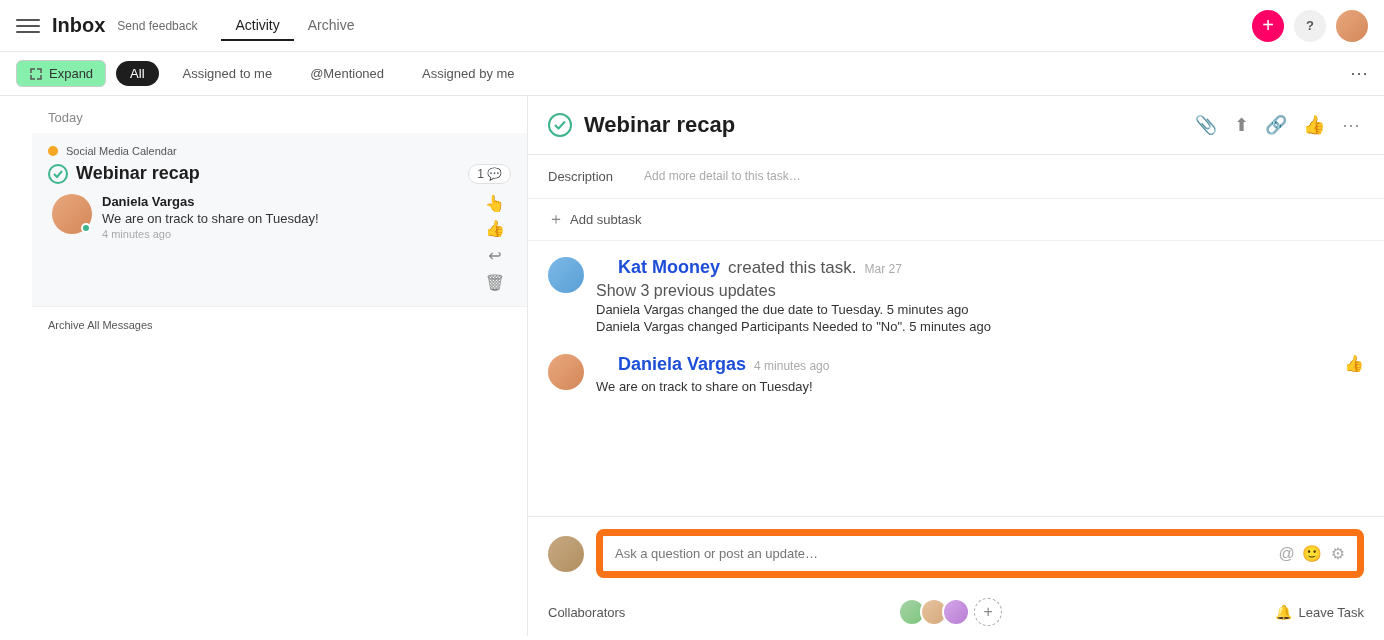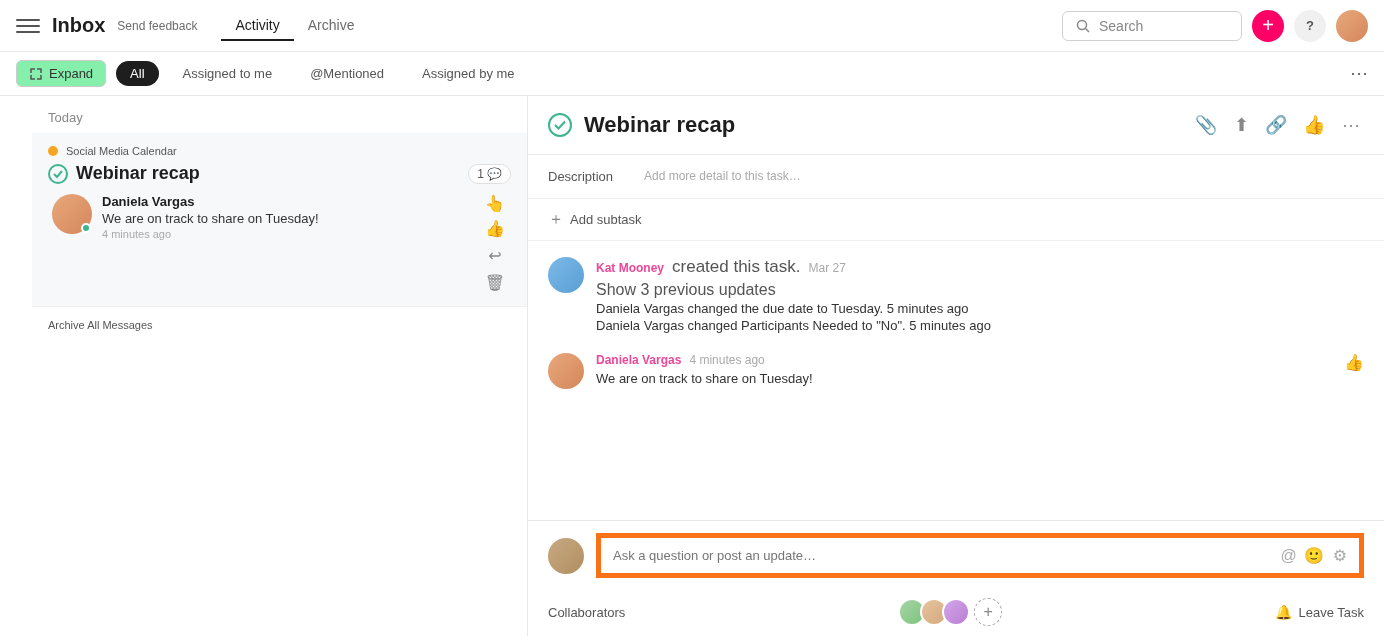--- a/index.html
+++ b/index.html
@@ -114,34 +114,34 @@
 
     .subtask-section { padding: 10px 20px; border-bottom: 1px solid #f0f0f0; }
     .add-subtask { display: flex; align-items: center; gap: 6px; font-size: 13px; color: #555; cursor: pointer; }
     .plus-icon { font-size: 16px; color: #888; }
 
     .activity-feed { flex: 1; overflow-y: auto; padding: 16px 20px; }
     .activity-item { display: flex; gap: 12px; margin-bottom: 20px; }
     .activity-avatar { width: 36px; height: 36px; border-radius: 50%; flex-shrink: 0; }
     .activity-body { flex: 1; }
     .activity-header { display: flex; align-items: baseline; gap: 8px; }
-    .activity-name { font-size: 12px; font-weight: 600; color: #ec4899; }
+    .activity-name { font-size: 18px; font-weight: 600; color: #1d4ed8; margin-left: 22px; }
     .activity-action { font-size: 17px; color: #555; }
     .activity-date { font-size: 12px; color: #aaa; }
     .activity-updates { font-size: 12px; color: #6c6c6c; margin-top: 4px; }
     .prev-updates-link { color: #555; cursor: pointer; font-size: 16px; text-align: center; }
     .activity-change { font-size: 13px; color: #333; margin-top: 2px; }
     .activity-message { font-size: 13px; color: #333; margin-top: 4px; }
     .activity-like { background: none; border: none; cursor: pointer; color: #bbb; font-size: 16px; margin-left: auto; align-self: flex-start; }
 
     
     .comment-section { border-top: 1px solid #e8e8e8; padding: 12px 20px; display: flex; gap: 12px; align-items: center; }
     .comment-avatar { width: 36px; height: 36px; border-radius: 50%; flex-shrink: 0; background: #c5a882; }
     .comment-input-wrap {
-      flex: 1; border: 5px solid #f97316; border-radius: 0; padding: 8px 12px; display: flex; align-items: center; gap: 8px;
+      flex: 1; border: 7px solid #f97316; border-radius: 8px; padding: 8px 12px; display: flex; align-items: center; gap: 8px;
     }
     .comment-input { border: none; outline: none; flex: 1; font-size: 13px; color: #888; background: transparent; }
     .comment-icons { display: flex; gap: 8px; }
     .comment-icon-btn { background: none; border: none; cursor: pointer; color: #aaa; font-size: 16px; }
 
     
     .collaborators-section { display: flex; align-items: center; justify-content: space-between; padding: 8px 20px 10px; }
     .collaborators-label { font-size: 13px; color: #555; }
     .collab-avatar { width: 28px; height: 28px; border-radius: 50%; border: 2px solid #fff; margin-left: -6px; first-child: { margin-left: 0; } }
     .collab-add { width: 28px; height: 28px; border-radius: 50%; border: 1px dashed #aaa; display: flex; align-items: center; justify-content: center; cursor: pointer; font-size: 16px; color: #888; background: none; margin-left: 4px; }
@@ -168,27 +168,20 @@
       <span></span>
       <span></span>
   </div>
   <span class="inbox-title">Inbox</span>
   <a class="send-feedback-link">Send feedback</a>
   <nav class="tabs">
     <a class="tab active">Activity</a>
     <a class="tab">Archive</a>
   </nav>
   <div class="header-right">
-    <div class="search-bar">
-      <svg class="search-icon-svg" viewBox="0 0 16 16" fill="none" stroke="#888" stroke-width="1.5">
-        <circle cx="7" cy="7" r="4.5"></circle>
-          <line x1="10.5" y1="10.5" x2="14" y2="14"></line>
-      </svg>
-      <span class="search-text">Search</span>
-    </div>
     <button class="btn-circle btn-add">+</button>
     <button class="btn-circle btn-help">?</button>
     <div class="avatar-sm av-daniela"></div>
   </div>
 </div>
 
 <div class="filter-bar">
   <button class="btn-expand">
     <svg width="14" height="14" viewBox="0 0 14 14" fill="none" stroke="#555" stroke-width="1.5">
       <polyline points="2,6 2,2 6,2"></polyline>

